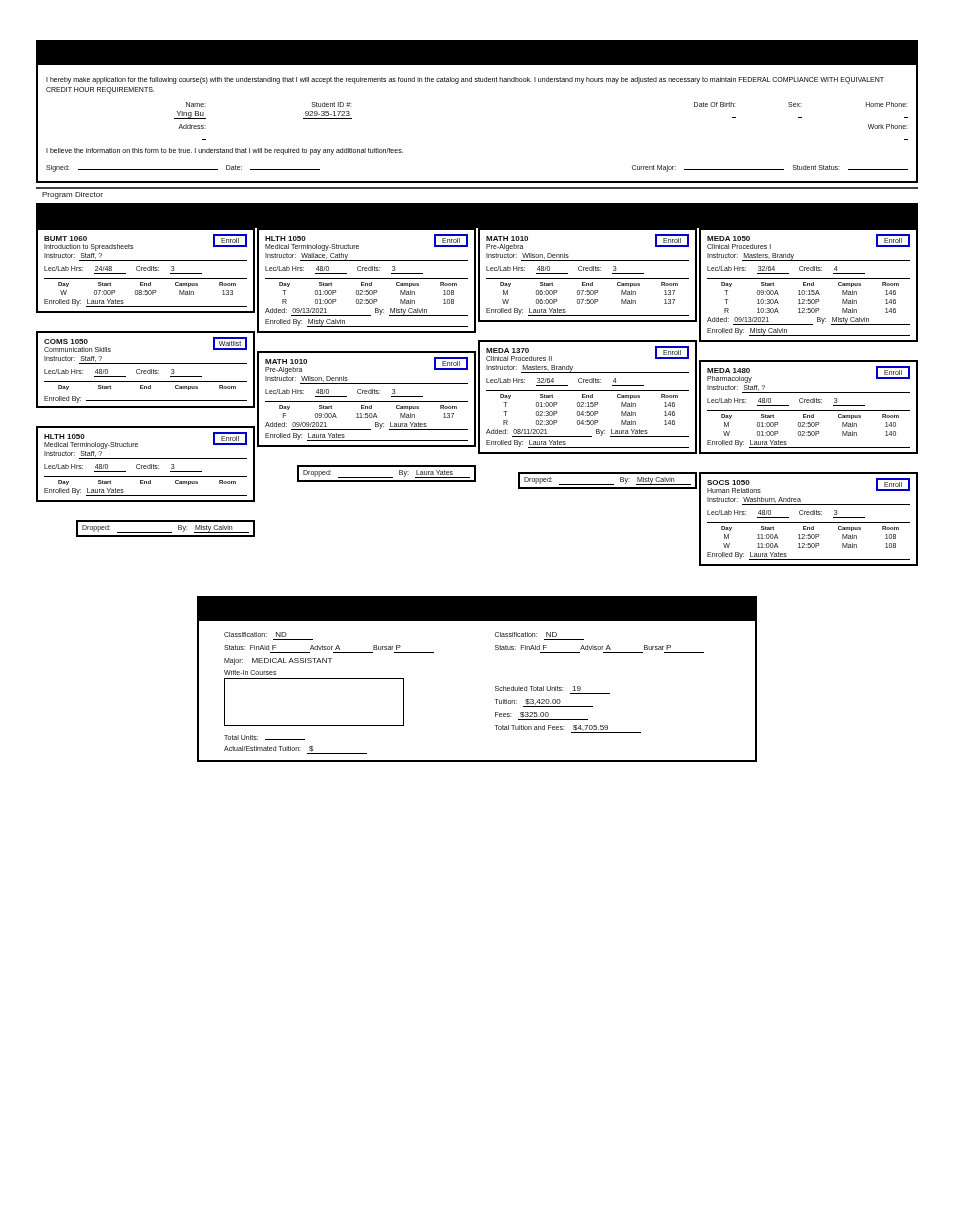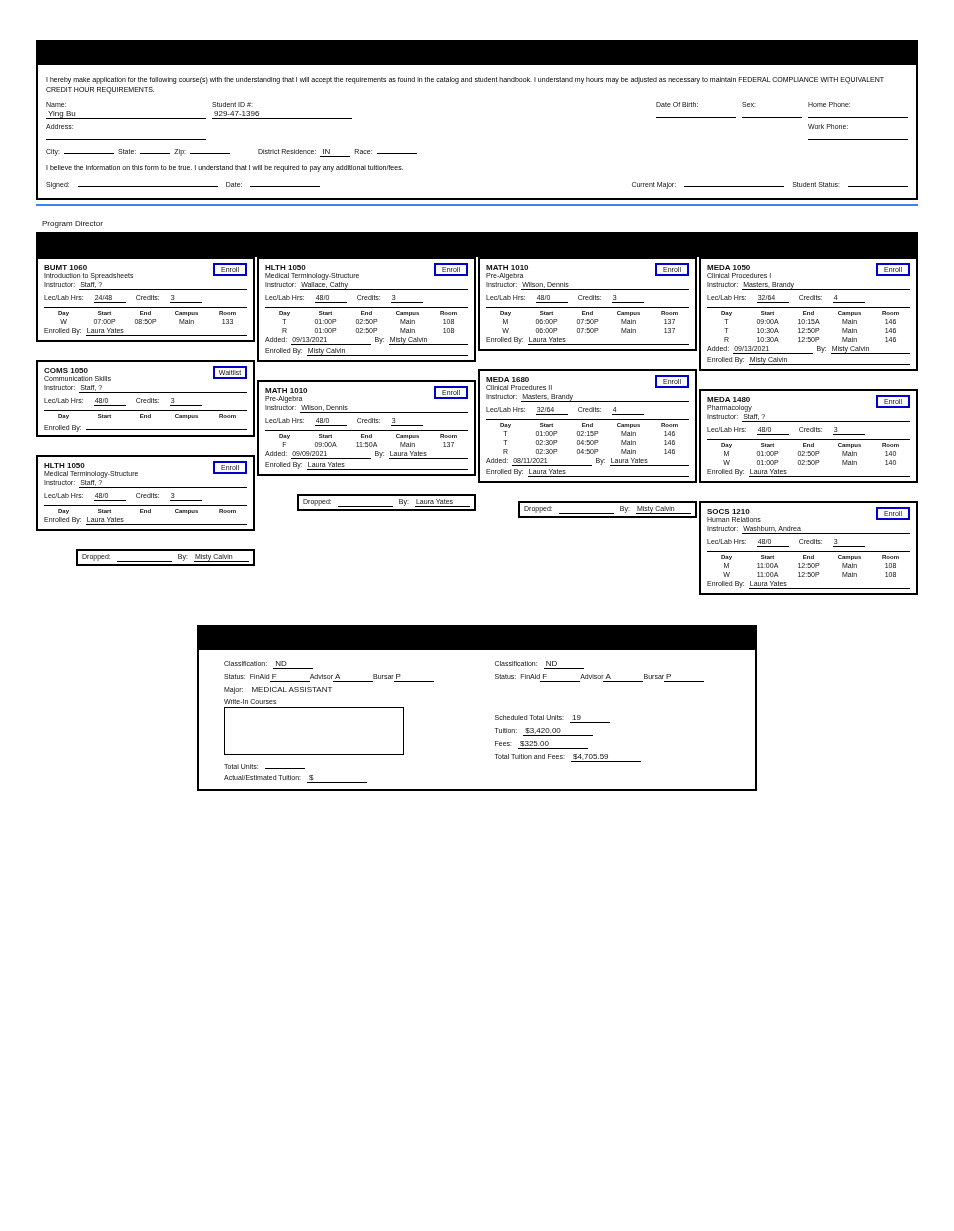--- a/index.html
+++ b/index.html
@@ -22,21 +22,21 @@
     color: #000;
   }
   .headerbox {
     border: 2px solid #000;
     border-top: none;
     padding: 10px 8px 10px 8px;
     font-size: 8px;
   }
   .note { font-size: 7px; line-height: 10px; color: #000; }
   .row { display: flex; gap: 6px; align-items: baseline; }
-  .cell { display: flex; flex-direction: column; }
+  .cell { display: flex; flex-direction: column; align-items: flex-end; }
   .label { font-size: 7px; }
   .value { font-size: 8px; border-bottom: 1px solid #000; min-height: 10px; padding: 1px 2px 0 2px; }
   .value.noline { border-bottom: none; }
 
   .section-sub { font-size: 8px; text-align: left; padding: 2px 0 2px 6px; }
 
   
   .courses {
     display: flex;
     gap: 2px;
@@ -94,21 +94,21 @@
   <div class="blackbar"><span>Original</span></div>
   <div class="headerbox">
     <div class="note">I hereby make application for the following course(s) with the understanding that I will accept the requirements as found in the catalog and student handbook. I understand my hours may be adjusted as necessary to maintain FEDERAL COMPLIANCE WITH EQUIVALENT CREDIT HOUR REQUIREMENTS.</div>
     <div class="row" style="margin-top:6px;">
       <div class="cell" style="width:160px;">
         <span class="label">Name:</span>
         <span class="value">Ying Bu</span>
       </div>
       <div class="cell" style="width:140px;">
         <span class="label">Student ID #:</span>
-        <span class="value">929-47-1396</span>
+        <span class="value">929-35-1723</span>
       </div>
       <div style="flex:1"></div>
       <div class="cell" style="width:80px;">
         <span class="label">Date Of Birth:</span>
         <span class="value"></span>
       </div>
       <div class="cell" style="width:60px;">
         <span class="label">Sex:</span>
         <span class="value"></span>
       </div>
@@ -120,50 +120,37 @@
     <div class="row" style="margin-top:4px;">
       <div class="cell" style="width:160px;">
         <span class="label">Address:</span>
         <span class="value"></span>
       </div>
       <div style="flex:1"></div>
       <div class="cell" style="width:100px;">
         <span class="label">Work Phone:</span>
         <span class="value"></span>
       </div>
-    </div>
-    <div class="row" style="margin-top:4px; gap:4px;">
-      <span class="label">City:</span>
-      <span class="value" style="width:50px"></span>
-      <span class="label">State:</span>
-      <span class="value" style="width:30px"></span>
-      <span class="label">Zip:</span>
-      <span class="value" style="width:40px"></span>
-      <span style="width:20px"></span>
-      <span class="label">District Residence:</span>
-      <span class="value" style="width:30px">IN</span>
-      <span class="label">Race:</span>
-      <span class="value" style="width:40px"></span>
     </div>
     <div class="note" style="margin-top:6px;">I believe the information on this form to be true. I understand that I will be required to pay any additional tuition/fees.</div>
     <div class="row" style="margin-top:4px; gap:8px;">
       <span class="label">Signed:</span>
       <span class="value" style="width:140px"></span>
       <span class="label">Date:</span>
       <span class="value" style="width:70px"></span>
       <span style="flex:1"></span>
       <span class="label">Current Major:</span>
       <span class="value" style="width:100px"></span>
       <span class="label">Student Status:</span>
       <span class="value" style="width:60px"></span>
     </div>
   </div>
 
   <div style="display:flex; margin-top:4px;">
-    <div style="flex:1; border-top:2px solid #3b82f6; padding-top:13px;" class="section-sub">Program Director</div>
+    <div style="flex:1; border-top:2px solid #404040; padding-top:1px;" class="section-sub">Program Director</div>
   </div>
 
   <div class="blackbar" style="margin-top:2px;"><span>Fall Semester 2021-2022 Schedule</span></div>
 
   <div class="courses" id="course-columns">
       <div class="col">
         <div class="coursebox">
           <div class="crshead">
             <div>
               <div class="crstitle">BUMT 1060</div>
@@ -397,21 +384,21 @@
             <div class="gc">137</div>
           </div>
           <div class="fld">
             <span class="flabel">Enrolled By:</span>
             <span class="fval">Laura Yates</span>
           </div>
         </div>
         <div class="coursebox">
           <div class="crshead">
             <div>
-              <div class="crstitle">MEDA 1680</div>
+              <div class="crstitle">MEDA 1370</div>
               <div style="font-size: 7px;">Clinical Procedures II</div>
             </div>
             <div class="statusbox">Enroll</div>
           </div>
           <div class="fld">
             <span class="flabel">Instructor:</span>
             <span class="fval">Masters, Brandy</span>
           </div>
           <div class="hoursrow">
             <span class="flabel">Lec/Lab Hrs:</span>
@@ -547,21 +534,21 @@
             <div class="gc">140</div>
           </div>
           <div class="fld">
             <span class="flabel">Enrolled By:</span>
             <span class="fval">Laura Yates</span>
           </div>
         </div>
         <div class="coursebox">
           <div class="crshead">
             <div>
-              <div class="crstitle">SOCS 1210</div>
+              <div class="crstitle">SOCS 1050</div>
               <div style="font-size: 7px;">Human Relations</div>
             </div>
             <div class="statusbox">Enroll</div>
           </div>
           <div class="fld">
             <span class="flabel">Instructor:</span>
             <span class="fval">Washburn, Andrea</span>
           </div>
           <div class="hoursrow">
             <span class="flabel">Lec/Lab Hrs:</span>

